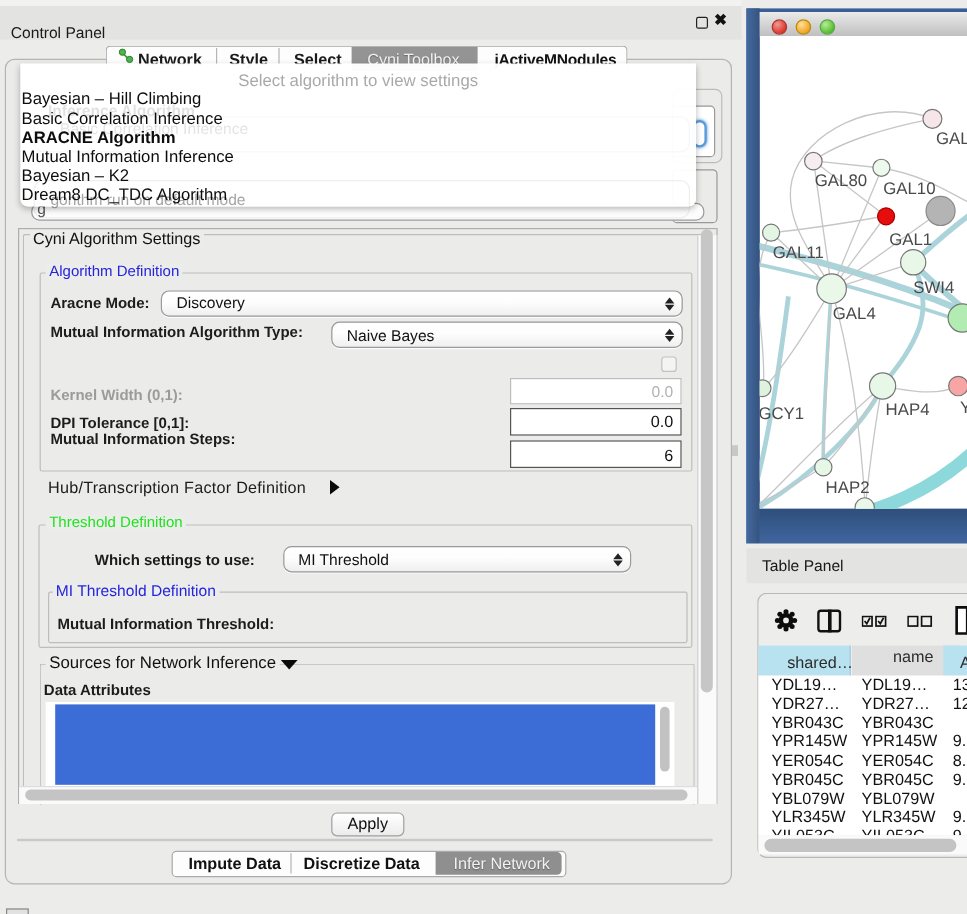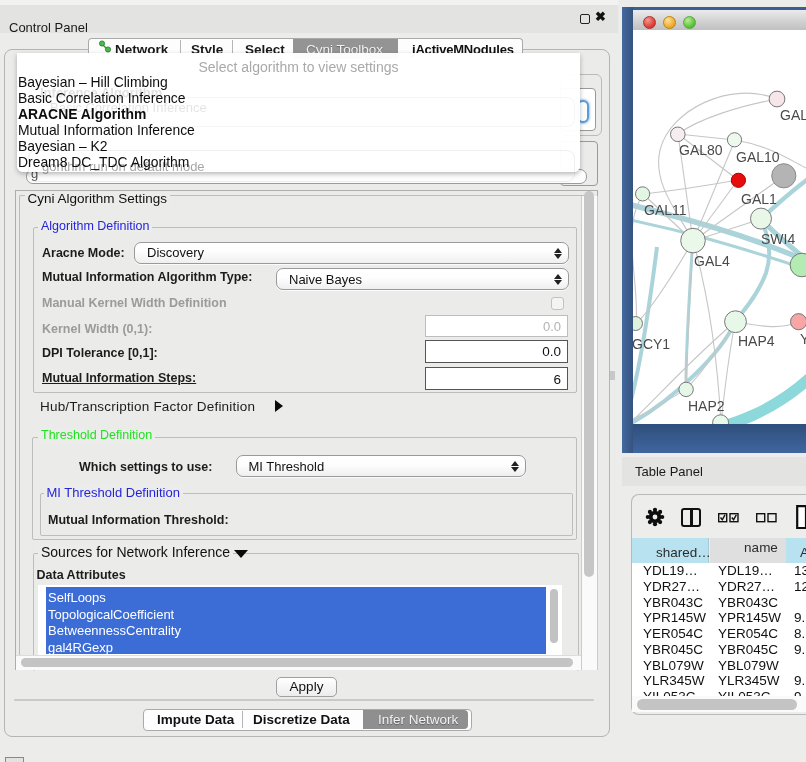--- a/index.html
+++ b/index.html
@@ -69,30 +69,29 @@
       <span class="arr dn"></span>
     </div>
 
 <div class="lbl" style="position:absolute;left:42px;top:270px;">Mutual Information Algorithm Type:</div>
 <div class="combo" style="left:276px;top:268px;width:290.5px;">
       <span class="ct">Naive Bayes</span>
       <span class="arr up"></span>
       <span class="arr dn"></span>
     </div>
 
-<div class="lbl dis" style="position:absolute;left:42px;top:296px;">Manual Kernel Width Definition</div>
 <div class="abs" style="left:551px;top:297px;width:11px;height:11px;background:#f4f4f4;border:1px solid #c2c2c2;border-radius:3px;"></div>
 
 <div class="lbl dis" style="position:absolute;left:42px;top:322px;">Kernel Width (0,1):</div>
 <div class="fld" style="left:424.5px;top:314.5px;width:143.5px;height:22.5px;border:1px solid #bdbdbd;color:#b2b2b2;padding-top:3.5px;padding-right:6px;">0.0</div>
 
 <div class="lbl" style="position:absolute;left:42px;top:346px;">DPI Tolerance [0,1]:</div>
 <div class="fld" style="left:424.5px;top:339.5px;width:143.5px;height:23px;border:1px solid #555;color:#111;padding-top:3.5px;padding-right:6px;font-size:13.5px;">0.0</div>
 
-<div class="lbl" style="position:absolute;left:42px;top:371px;text-decoration:underline;">Mutual Information Steps:</div>
+<div class="lbl" style="position:absolute;left:42px;top:359px;">Mutual Information Steps:</div>
 <div class="fld" style="left:424.5px;top:367px;width:143.5px;height:23px;border:1px solid #555;color:#111;padding-top:3.5px;padding-right:6px;font-size:13.5px;">6</div>
 
 <div class="abs" style="left:40px;top:399px;font-size:13.5px;letter-spacing:0.2px;color:#1c1c1c;">Hub/Transcription Factor Definition</div>
 <div class="abs" style="left:275px;top:400px;width:0;height:0;border-top:6.5px solid transparent;border-bottom:6.5px solid transparent;border-left:8px solid #0a0a0a;"></div>
 
 <div class="grp" style="left:32px;top:436.5px;width:543px;height:101.5px;"></div>
 <div class="gtit" style="left:38px;top:429px;color:#1ee21e;">Threshold Definition</div>
 
 <div class="lbl" style="position:absolute;left:79px;top:459.5px;">Which settings to use:</div>
 <div class="combo" style="left:235.5px;top:455px;width:288px;">
@@ -106,21 +105,20 @@
 
 <div class="lbl" style="position:absolute;left:48px;top:512.5px;text-align:center;">Mutual Information Threshold:</div>
 
 <div class="grp" style="left:33px;top:553px;width:544px;height:117px;border-bottom:none;"></div>
 <div class="gtit" style="left:38px;top:546px;color:#111;font-size:14px;">Sources for Network Inference</div>
 <div class="abs" style="left:234px;top:550px;width:0;height:0;border-left:7.5px solid transparent;border-right:7.5px solid transparent;border-top:8.5px solid #0a0a0a;"></div>
 <div class="lbl" style="position:absolute;left:36.5px;top:568px;">Data Attributes</div>
 
 <div class="abs" style="left:38px;top:585px;width:524px;height:70px;background:#fff;"></div>
 <div class="abs" style="left:46px;top:587px;width:500px;height:67px;background:#3c6cd6;"></div>
-<div class="abs" style="left:48px;top:590px;font-size:13px;color:#fff;line-height:16.7px;">SelfLoops<br>TopologicalCoefficient<br>BetweennessCentrality<br>gal4RGexp</div>
 <div class="abs" style="left:550px;top:589px;width:8px;height:54px;background:#c2c2c2;border-radius:4px;"></div>
 
 <div class="abs" style="left:16px;top:655px;width:581px;height:14px;background:#fafafa;border-top:1px solid #ddd;"></div>
 <div class="abs" style="left:21px;top:658px;width:552px;height:9px;background:#c4c4c4;border-radius:5px;"></div>
 
 <div class="abs" style="left:581px;top:196px;width:15px;height:474px;background:#fafafa;border-left:1px solid #ccc;border-right:1px solid #ccc;"></div>
 <div class="abs" style="left:584px;top:191px;width:10px;height:386px;background:#c6c6c6;border-radius:5px;"></div>
 
 <div class="abs" style="left:17px;top:53px;width:563px;height:119px;background:rgba(255,255,255,0.97);box-shadow:0 2px 5px rgba(0,0,0,0.28);border-radius:0 0 6px 6px;"></div>
 <div class="abs" style="left:40px;top:85px;font-size:13px;color:rgba(40,40,40,0.14);font-weight:bold;">Inference Algorithm</div>

